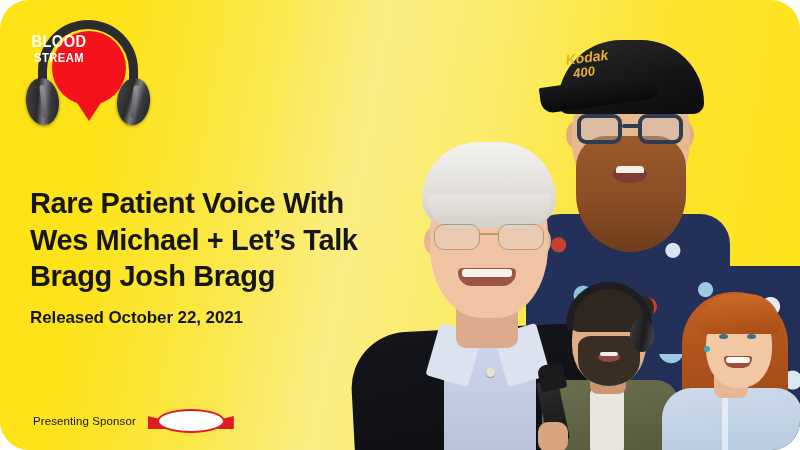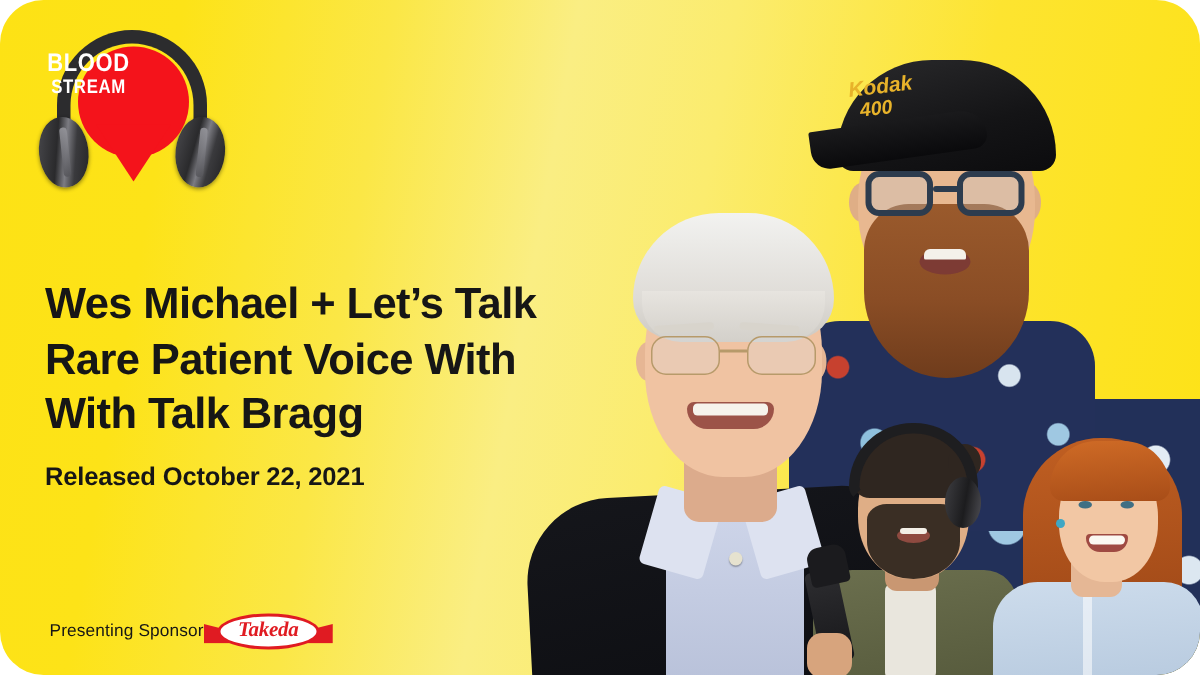--- a/index.html
+++ b/index.html
@@ -102,21 +102,21 @@
     margin:13px 0 0 0;
     color:#161616;
     font-size:17px;
     font-weight:bold;
     letter-spacing:-.1px;
   }
 
   
   #sponsor-block{
     position:absolute;left:33px;top:407px;
-    display:flex;align-items:center;z-index:22;
+    display:flex;align-items:center;gap:12px;z-index:22;
   }
   #sponsor-label{color:#161616;font-size:11.5px;font-weight:normal;letter-spacing:.1px;}
   #takeda-logo{position:relative;width:86px;height:28px;}
   .tk-wing{
     position:absolute;top:9px;width:20px;height:13px;background:#E01B22;
   }
   .tk-wing.l{left:0;clip-path:polygon(0 0,100% 38%,100% 100%,0 100%);}
   .tk-wing.r{right:0;clip-path:polygon(0 38%,100% 0,100% 100%,0 100%);}
   .tk-oval{
     position:absolute;left:9px;top:2px;width:68px;height:24px;
@@ -364,30 +364,29 @@
       <div class="ab-eye l"></div>
       <div class="ab-eye r"></div>
       <div class="ab-earring"></div>
       <div class="ab-mouth"></div>
     </div>
 
   </div>
 
   <div id="text-block">
     <h1 id="episode-title">
+      <span class="tl">Rare Patient Voice With</span>
       <span class="tl">Wes Michael + Let’s Talk</span>
-      <span class="tl">Rare Patient Voice With</span>
-      <span class="tl">With Talk Bragg</span>
+      <span class="tl">Bragg Josh Bragg</span>
     </h1>
     <p id="release-line">Released October 22, 2021</p>
   </div>
 
   <div id="sponsor-block">
     <span id="sponsor-label">Presenting Sponsor</span>
     <span id="takeda-logo">
       <span class="tk-wing l"></span>
       <span class="tk-wing r"></span>
       <span class="tk-oval"></span>
-      <span class="tk-name">Takeda</span>
     </span>
   </div>
 
 </div>
 
 </body></html>

